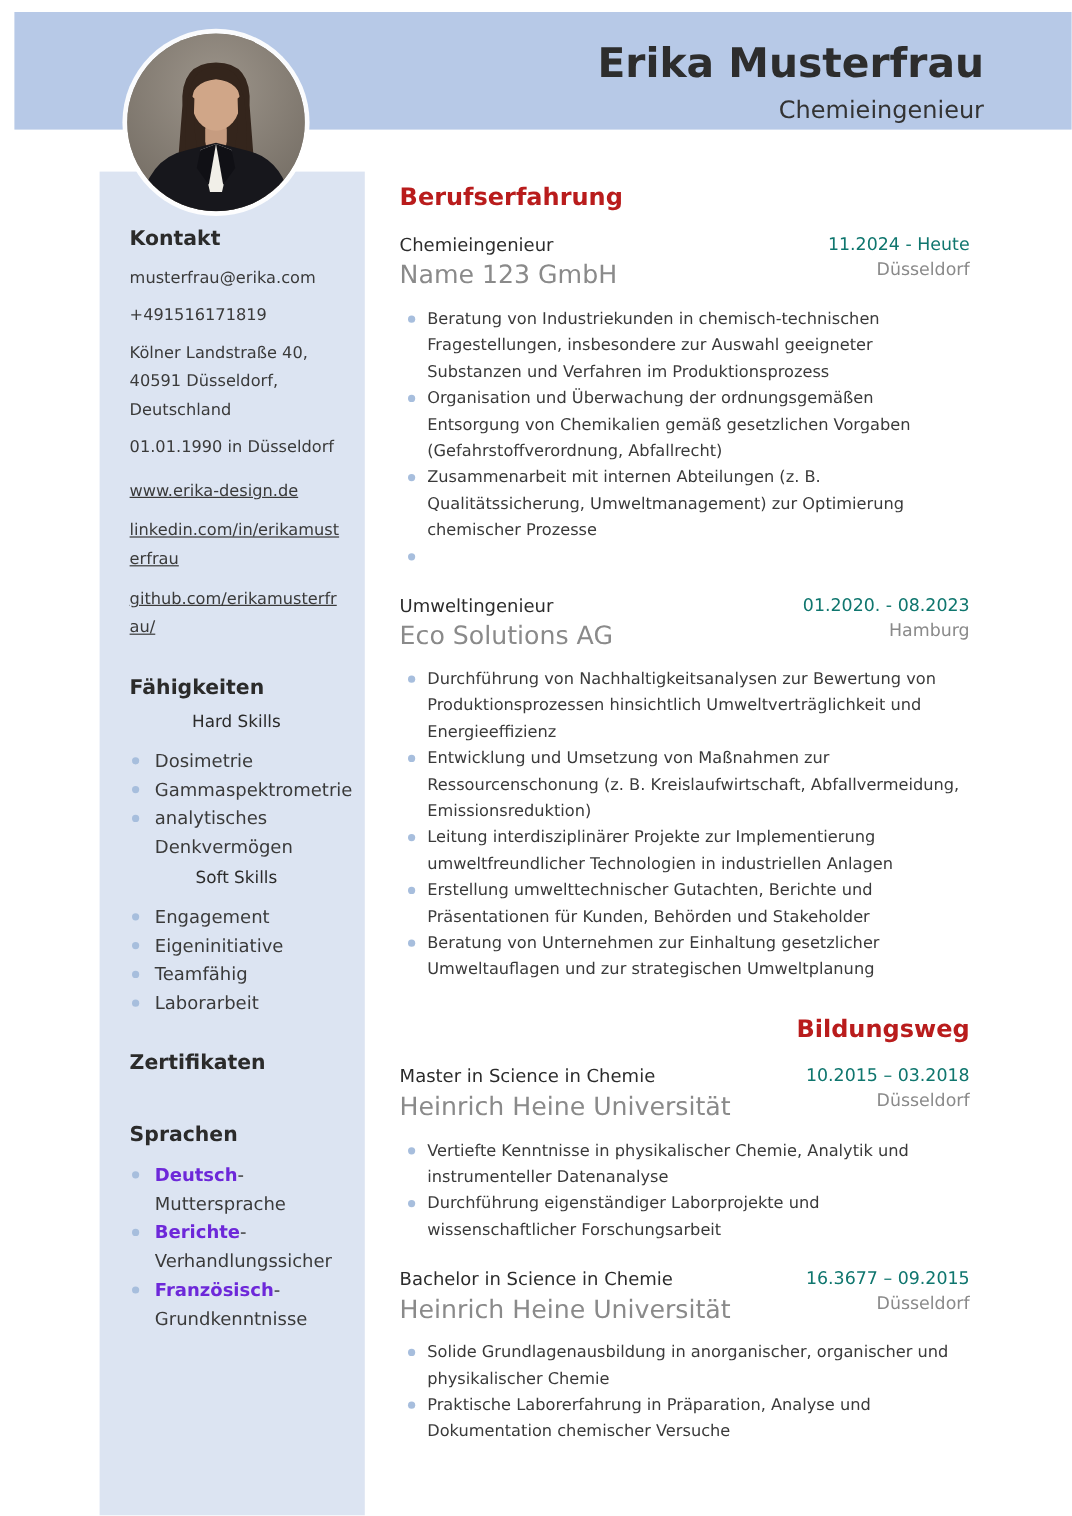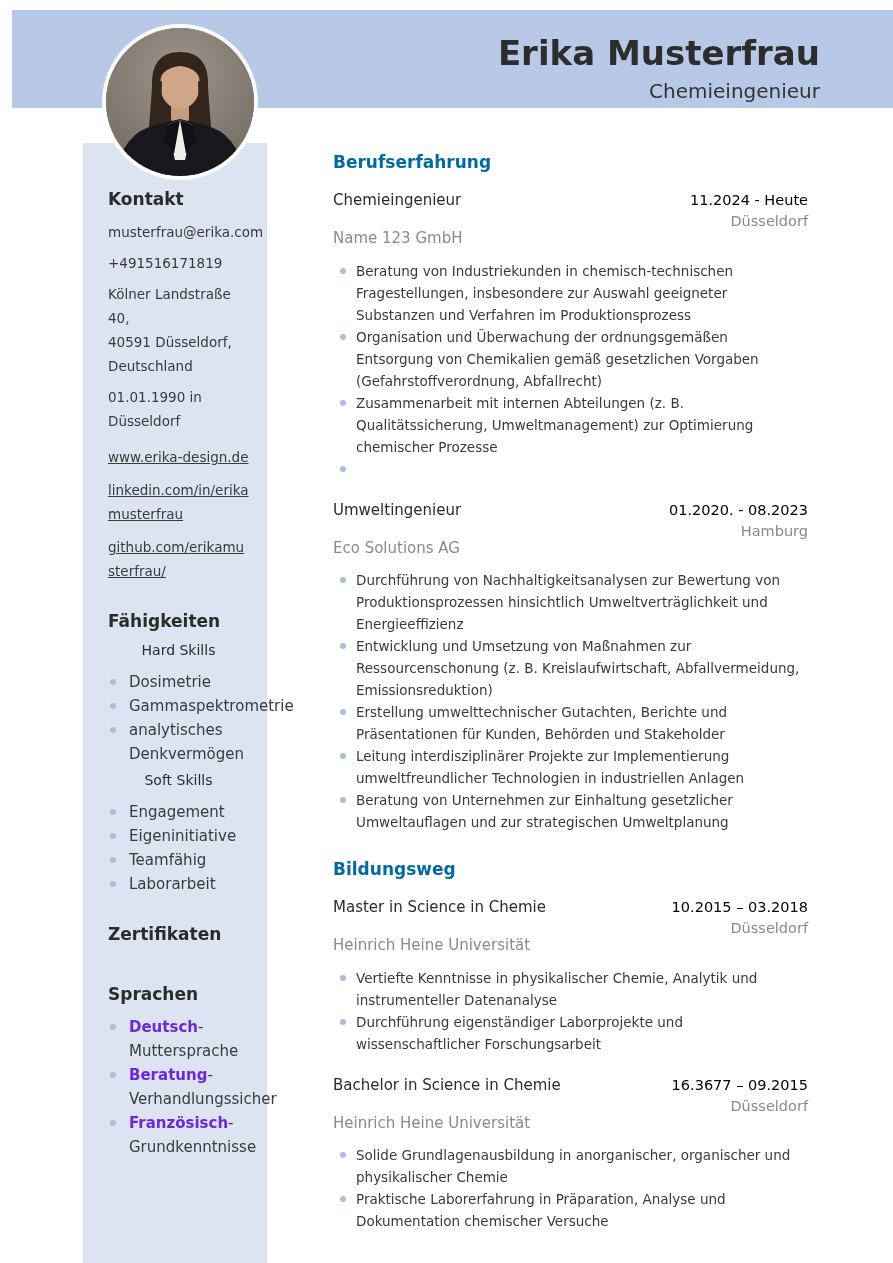--- a/index.html
+++ b/index.html
@@ -17,21 +17,21 @@
     font-family:"DejaVu Sans","Liberation Sans",sans-serif;color:var(--text-dark);
     overflow:hidden;
   }
   
   .header{position:absolute;top:10px;left:12px;width:893px;height:98px;background:var(--header-bg);}
   .name-block{position:absolute;top:24px;right:85px;text-align:right;}
   .name{font-size:34px;font-weight:bold;color:#2d2d2d;line-height:1.15;}
   .subtitle{font-size:20px;color:#333333;margin-top:6px;}
   
   .sidebar{
-    position:absolute;left:83px;top:143px;width:184px;height:1120px;
+    position:absolute;left:83px;top:143px;width:221px;height:1120px;
     background:var(--sidebar-bg);padding:46px 18px 0 25px;
   }
   .sidebar h2{font-size:17px;font-weight:bold;color:#2b2b2b;margin:0 0 11px 0;}
   .sidebar h2.gap{margin-top:28px;}
   .sidebar h2.gap-lg{margin-top:40px;}
   .sidebar h3{font-size:14px;font-weight:normal;color:#2b2b2b;margin:2px 0 12px 0;text-align:center;}
   .c-item{font-size:13.5px;line-height:24px;color:var(--text-body);margin-bottom:7px;}
   ul{list-style:none;margin:0;padding:0;}
   .addr li{font-size:13.5px;line-height:24px;color:var(--text-body);}
   .addr{margin-bottom:7px;}
@@ -52,26 +52,26 @@
   .lang-name{font-weight:bold;color:#6d28d9;}
   .lang-level{display:block;}
   
   .photo{
     position:absolute;left:106px;top:28px;width:148px;height:148px;border-radius:50%;
     overflow:hidden;box-shadow:0 0 0 4px rgba(255,255,255,0.92);z-index:5;background:#7d766c;
   }
   .photo svg{display:block;width:100%;height:100%;}
   
   .main{position:absolute;left:333px;top:152px;width:475px;}
-  .main h1{font-size:17px;font-weight:bold;color:#0369a1;margin:0 0 18px 0;}
-  .main h1.edu{margin-top:26px;}
+  .main h1{font-size:20px;font-weight:bold;color:#b91c1c;margin:0 0 18px 0;}
+  .main h1.edu{margin-top:26px;text-align:right;}
   .entry-head{display:flex;justify-content:space-between;align-items:flex-start;}
   .entry-title{font-size:15px;color:#2b2b2b;line-height:1.35;}
-  .entry-company{font-size:15px;color:var(--text-gray);line-height:1.35;margin-top:18px;}
-  .entry-date{font-size:14.5px;color:#000000;text-align:left;line-height:1.4;white-space:nowrap;}
+  .entry-company{font-size:21px;color:var(--text-gray);line-height:1.35;margin-top:1px;}
+  .entry-date{font-size:14.5px;color:#0f766e;text-align:left;line-height:1.4;white-space:nowrap;}
   .entry-loc{font-size:14.5px;color:var(--text-gray);text-align:right;line-height:1.4;margin-top:1px;}
   .bullets{margin:11px 0 20px 0;}
   .bullets li{
     position:relative;padding-left:23px;font-size:13.5px;line-height:22px;
     color:var(--text-body);min-height:22px;
   }
   .bullets li::before{
     content:'';position:absolute;left:7px;top:8px;width:6px;height:6px;
     border-radius:50%;background:var(--bullet);
   }
@@ -149,21 +149,21 @@
 
   <h2 class="gap">Zertifikaten</h2>
 
   <h2 class="gap-lg">Sprachen</h2>
   <ul class="dots">
     <li>
       <span class="lang-name">Deutsch</span><span>-</span>
       <span class="lang-level">Muttersprache</span>
     </li>
     <li>
-      <span class="lang-name">Beratung</span><span>-</span>
+      <span class="lang-name">Berichte</span><span>-</span>
       <span class="lang-level">Verhandlungssicher</span>
     </li>
     <li>
       <span class="lang-name">Französisch</span><span>-</span>
       <span class="lang-level">Grundkenntnisse</span>
     </li>
   </ul>
 </aside>
 
 <main class="main">
@@ -195,22 +195,22 @@
         <div class="entry-company">Eco Solutions AG</div>
       </div>
       <div>
         <div class="entry-date">01.2020. - 08.2023</div>
         <div class="entry-loc">Hamburg</div>
       </div>
     </div>
     <ul class="bullets">
         <li>Durchführung von Nachhaltigkeitsanalysen zur Bewertung von Produktionsprozessen hinsichtlich Umweltverträglichkeit und Energieeffizienz</li>
         <li>Entwicklung und Umsetzung von Maßnahmen zur Ressourcenschonung (z. B. Kreislaufwirtschaft, Abfallvermeidung, Emissionsreduktion)</li>
+        <li>Leitung interdisziplinärer Projekte zur Implementierung umweltfreundlicher Technologien in industriellen Anlagen</li>
         <li>Erstellung umwelttechnischer Gutachten, Berichte und Präsentationen für Kunden, Behörden und Stakeholder</li>
-        <li>Leitung interdisziplinärer Projekte zur Implementierung umweltfreundlicher Technologien in industriellen Anlagen</li>
         <li>Beratung von Unternehmen zur Einhaltung gesetzlicher Umweltauflagen und zur strategischen Umweltplanung</li>
       </ul>
   </section>
 
   <h1 class="edu">Bildungsweg</h1>
 
   <section>
     <div class="entry-head">
       <div>
         <div class="entry-title">Master in Science in Chemie</div>

